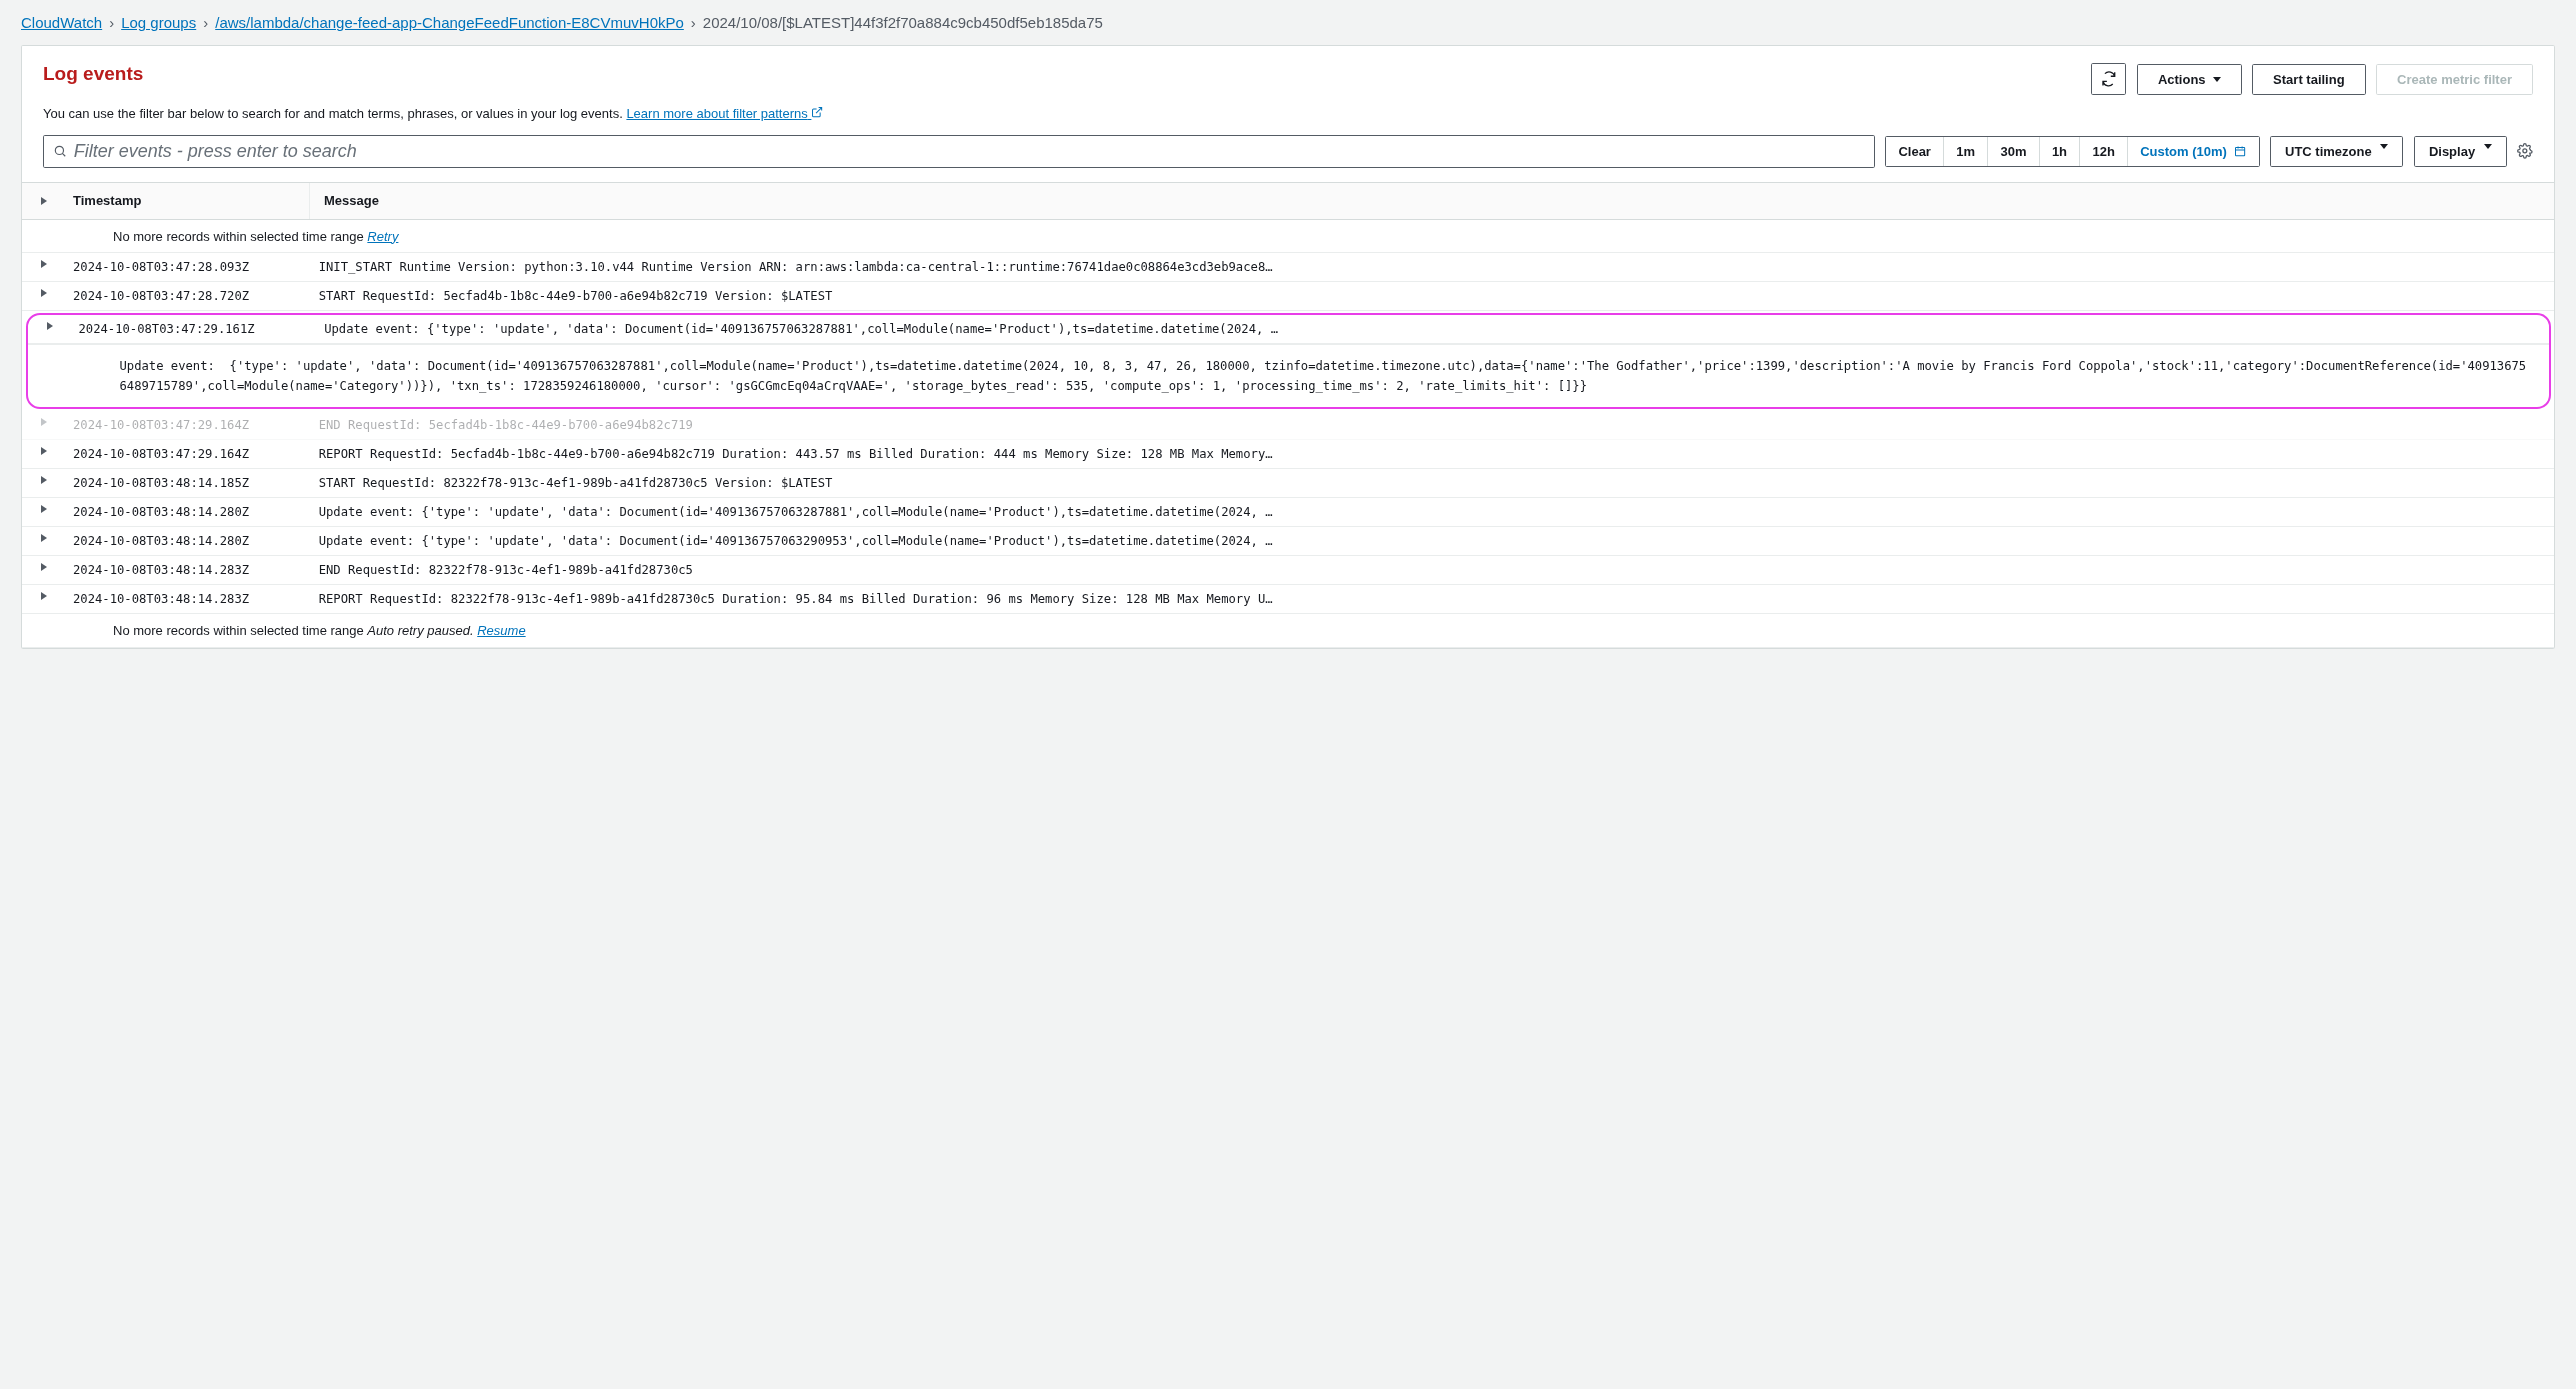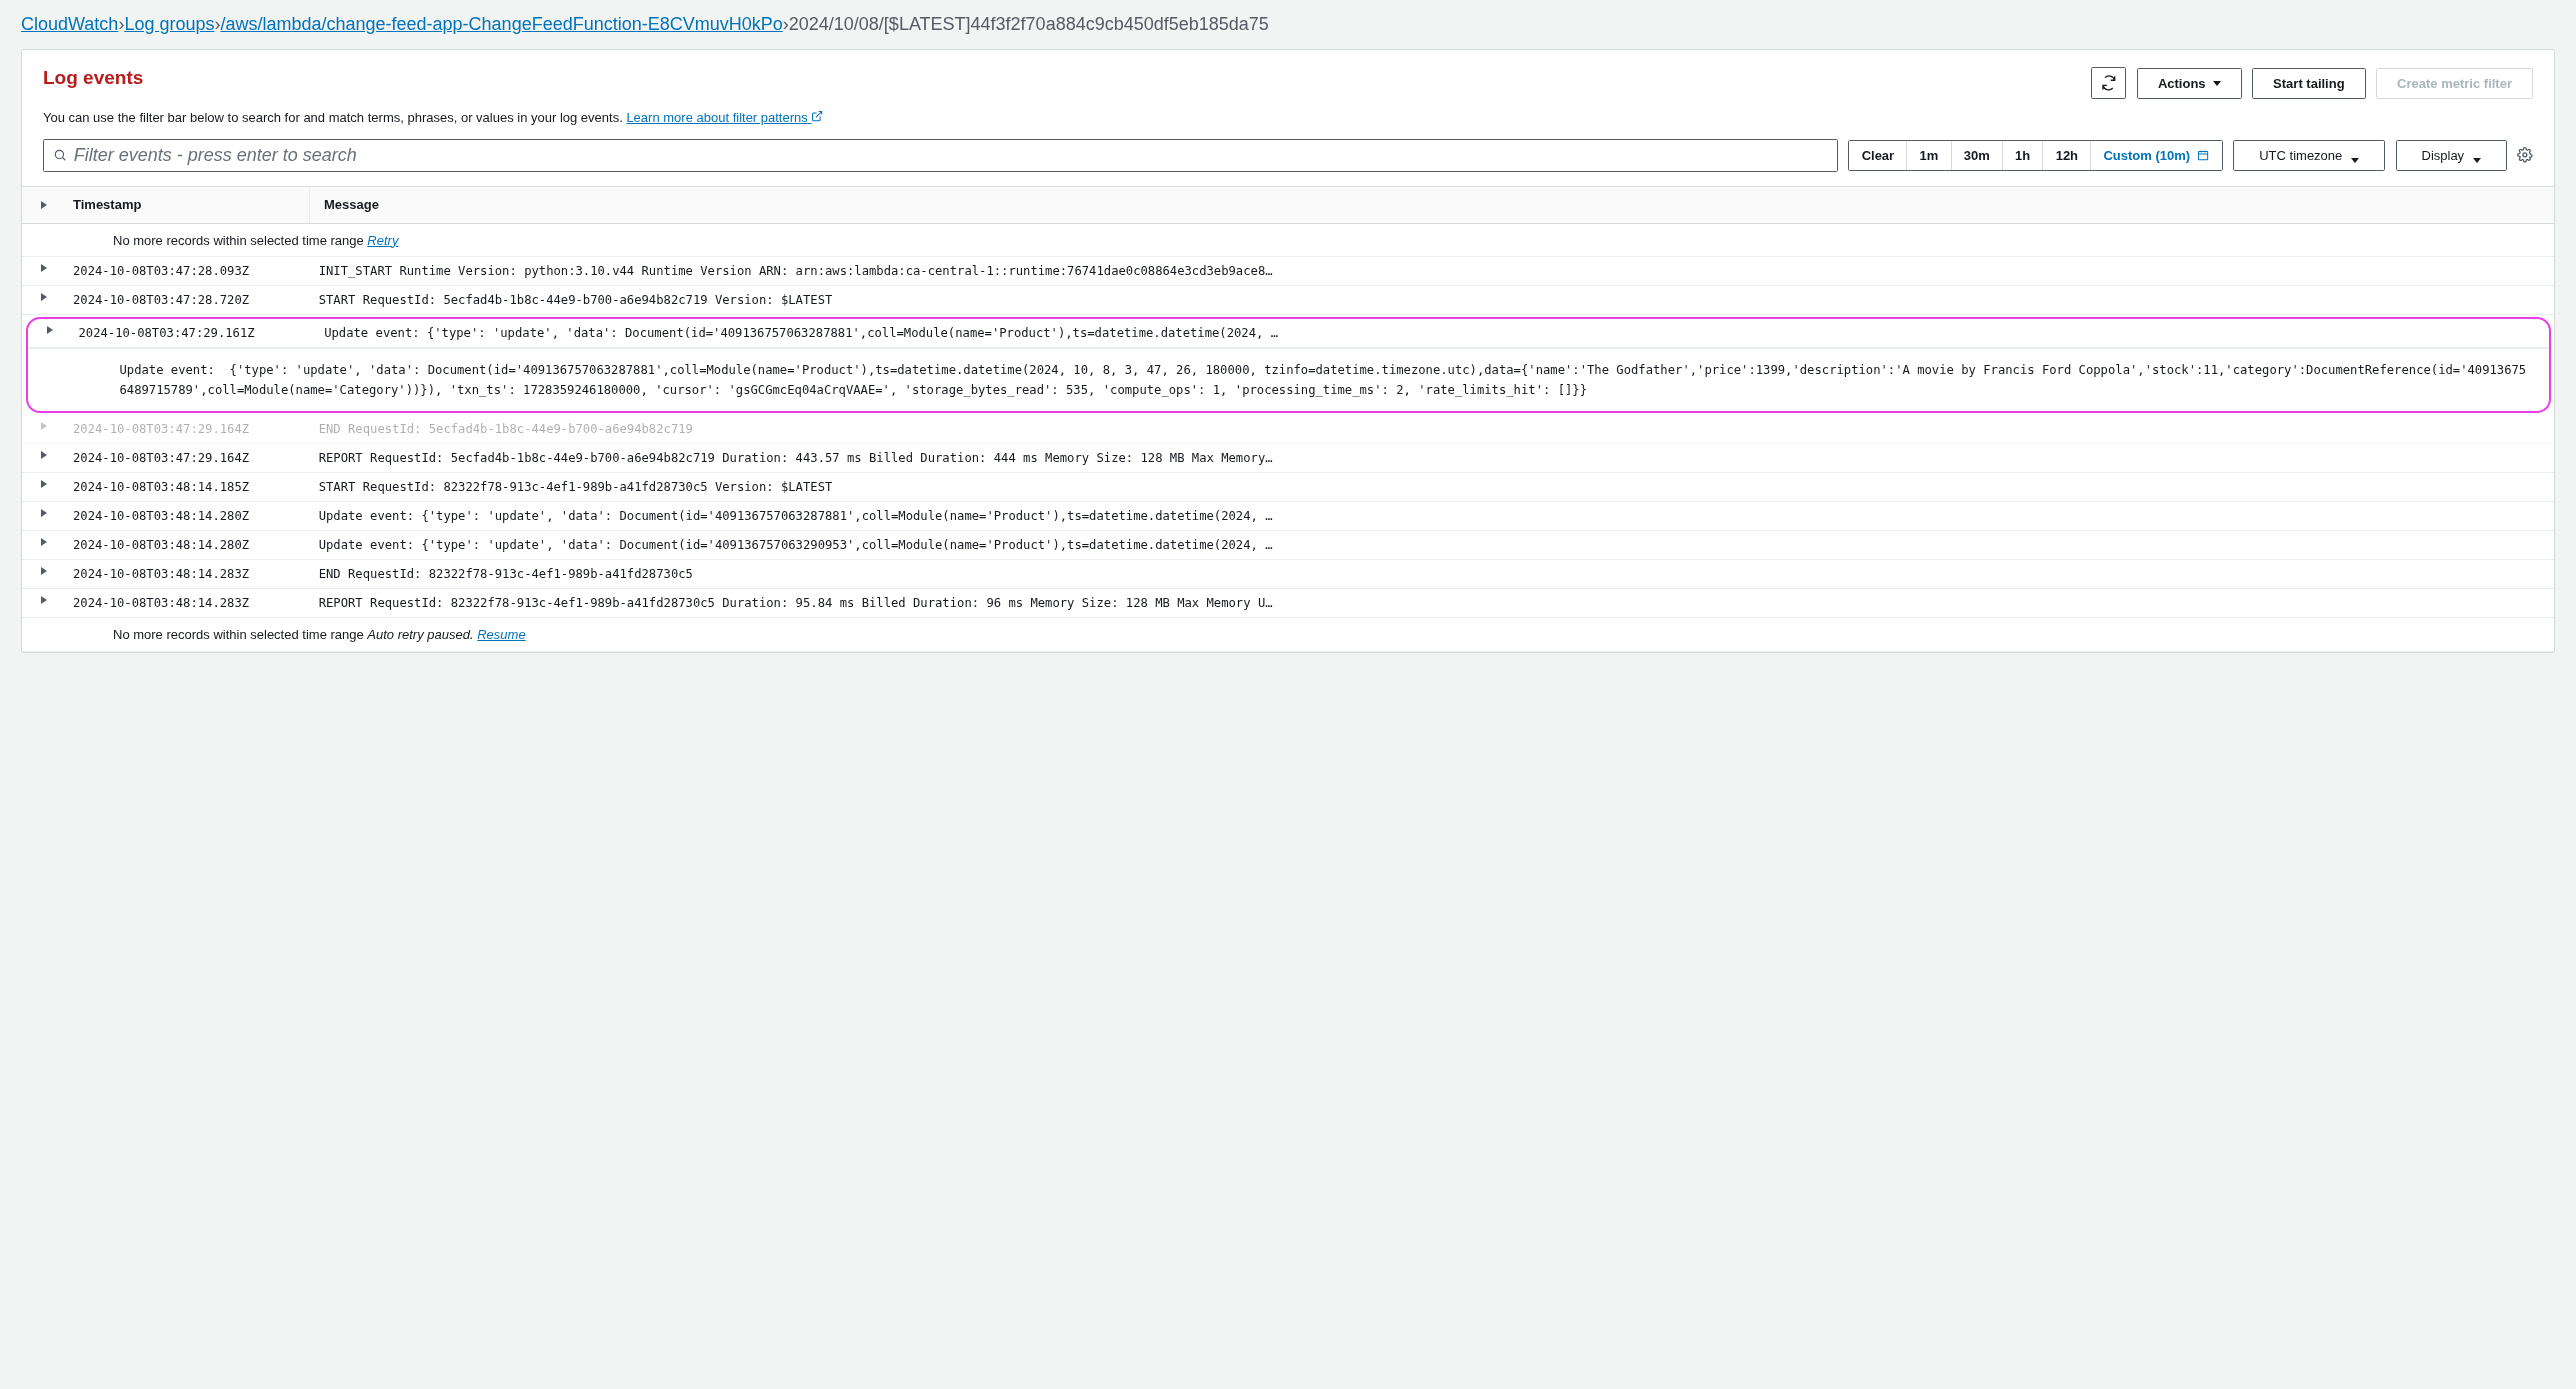--- a/index.html
+++ b/index.html
@@ -1,17 +1,17 @@
 <!DOCTYPE html>
 <html style="font-size:14px"><head>
 <meta charset="utf-8">
 <style>
 * { box-sizing: border-box; margin: 0; padding: 0; }
 body { font-family: "Amazon Ember", "Helvetica Neue", Arial, sans-serif; background: #f2f3f3; color: #16191f; font-size: 12.2px; }
-.breadcrumb { padding: 14px 21px; font-size: 18px; color: #545b64; display: flex; align-items: flex-start; gap: 0; flex-wrap: wrap; }
+.breadcrumb { padding: 14px 21px; font-size: 15px; color: #545b64; display: flex; align-items: flex-start; gap: 7px; flex-wrap: wrap; }
 .breadcrumb a { color: #0073bb; text-decoration: underline; cursor: pointer; }
 .breadcrumb .sep { color: #545b64; }
 .breadcrumb .current { color: #545b64; }
 .panel { background: #fff; margin: 0 21px 21px 21px; border: 0.9px solid #d5dbdb; border-radius: 1.7px; }
 .panel-header { padding: 17.4px 21px 10.5px 21px; display: flex; justify-content: space-between; align-items: flex-start; }
 .panel-title { font-size: 19px; font-weight: 700; color: #b91c1c; }
 .panel-sub { padding: 0 21px 14px 21px; font-size: 13px; color: #16191f; }
 .panel-sub a { color: #0073bb; text-decoration: underline; cursor: pointer; }
 .ext-icon { display: inline-block; width: 12.2px; height: 12.2px; vertical-align: -0.9px; }
 .btn-row { display: flex; gap: 10.5px; align-items: center; }
@@ -20,21 +20,21 @@
 .btn.disabled { color: #aab7b8; border-color: #d5dbdb; cursor: default; }
 .caret { width: 0; height: 0; border-left: 4.4px solid transparent; border-right: 4.4px solid transparent; border-top: 5.2px solid currentColor; }
 .filterbar { display: flex; gap: 10.5px; padding: 0 21px 14px 21px; align-items: center; }
 .search-wrap { flex: 1; display: flex; align-items: center; border: 0.9px solid #545b64; border-radius: 1.7px; padding: 5.2px 8.7px; gap: 7px; min-width: 174px; }
 .search-wrap input { border: none; outline: none; font-size: 18px; flex: 1; color: #15803d; font-style: italic; }
 .search-wrap input::placeholder { color: #687078; font-style: italic; }
 .seg { display: flex; border: 0.9px solid #545b64; border-radius: 1.7px; overflow: hidden; }
 .seg button { border: none; background: #fff; padding: 7px 12.2px; font-size: 13px; font-weight: 700; cursor: pointer; border-right: 0.9px solid #d5dbdb; color: #16191f; }
 .seg button:last-child { border-right: none; }
 .seg button.active { color: #0073bb; }
-.sel { border: 0.9px solid #545b64; border-radius: 1.7px; padding: 7px 25px; font-size: 13px; font-weight: 400; cursor: pointer; display: flex; align-items: flex-end; gap: 8.7px; background: #fff; }
+.sel { border: 0.9px solid #545b64; border-radius: 1.7px; padding: 7px 14px; font-size: 13px; font-weight: 700; cursor: pointer; display: flex; align-items: flex-start; gap: 8.7px; background: #fff; }
 .cog { width: 15.7px; height: 15.7px; cursor: pointer; }
 .table-wrap { border-top: 0.9px solid #d5dbdb; }
 .thead { display: flex; background: #fafafa; border-bottom: 0.9px solid #d5dbdb; font-weight: 700; font-size: 13px; }
 .col-toggle { width: 44px; display: flex; align-items: center; justify-content: center; padding: 10.5px 0; }
 .col-ts { width: 244px; padding: 10.5px 7px; border-right: 0.9px solid #eaeded; }
 .col-msg { flex: 1; padding: 10.5px 14px; }
 .row { display: flex; border-bottom: 0.9px solid #eaeded; font-size: 13px; align-items: flex-start; }
 .row .col-toggle { padding: 7px 0; }
 .row .col-ts { padding: 7px 7px; font-family: Monaco, Menlo, Consolas, monospace; font-size: 12.2px; border-right: none; }
 .row .col-msg { padding: 7px 14px 7px 8.7px; font-family: Monaco, Menlo, Consolas, monospace; font-size: 12.2px; white-space: nowrap; overflow: hidden; text-overflow: ellipsis; }

